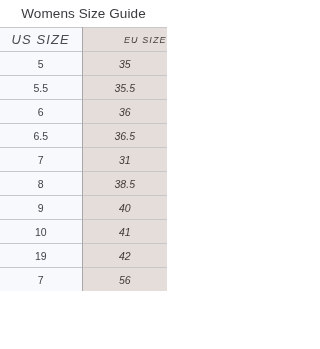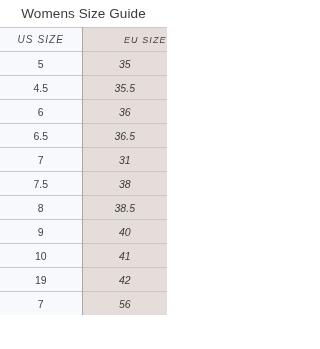--- a/index.html
+++ b/index.html
@@ -58,21 +58,21 @@
   
   .cell-us {
     background: #f8f9fc;
     color: #41414a;
     font-size: 10.5px;
     font-style: normal;
     border-right: 1px solid #a9a7ab;
   }
   th.cell-us {
     font-style: italic;
-    font-size: 10px;
+    font-size: 13px;
     letter-spacing: 1.1px;
     color: #4a4a52;
   }
 
   
   .cell-eu {
     background: #e4ddd9;
     color: #3f3a38;
     font-size: 10.5px;
     font-style: italic;
@@ -108,38 +108,34 @@
         <th class="cell-us">US SIZE</th>
         <th class="cell-eu">EU SIZE</th>
       </tr>
     </thead>
     <tbody id="table-body">
         <tr>
           <td class="cell-us">5</td>
           <td class="cell-eu">35</td>
         </tr>
         <tr>
-          <td class="cell-us">4.5</td>
+          <td class="cell-us">5.5</td>
           <td class="cell-eu">35.5</td>
         </tr>
         <tr>
           <td class="cell-us">6</td>
           <td class="cell-eu">36</td>
         </tr>
         <tr>
           <td class="cell-us">6.5</td>
           <td class="cell-eu">36.5</td>
         </tr>
         <tr>
           <td class="cell-us">7</td>
           <td class="cell-eu">31</td>
-        </tr>
-        <tr>
-          <td class="cell-us">7.5</td>
-          <td class="cell-eu">38</td>
         </tr>
         <tr>
           <td class="cell-us">8</td>
           <td class="cell-eu">38.5</td>
         </tr>
         <tr>
           <td class="cell-us">9</td>
           <td class="cell-eu">40</td>
         </tr>
         <tr>

